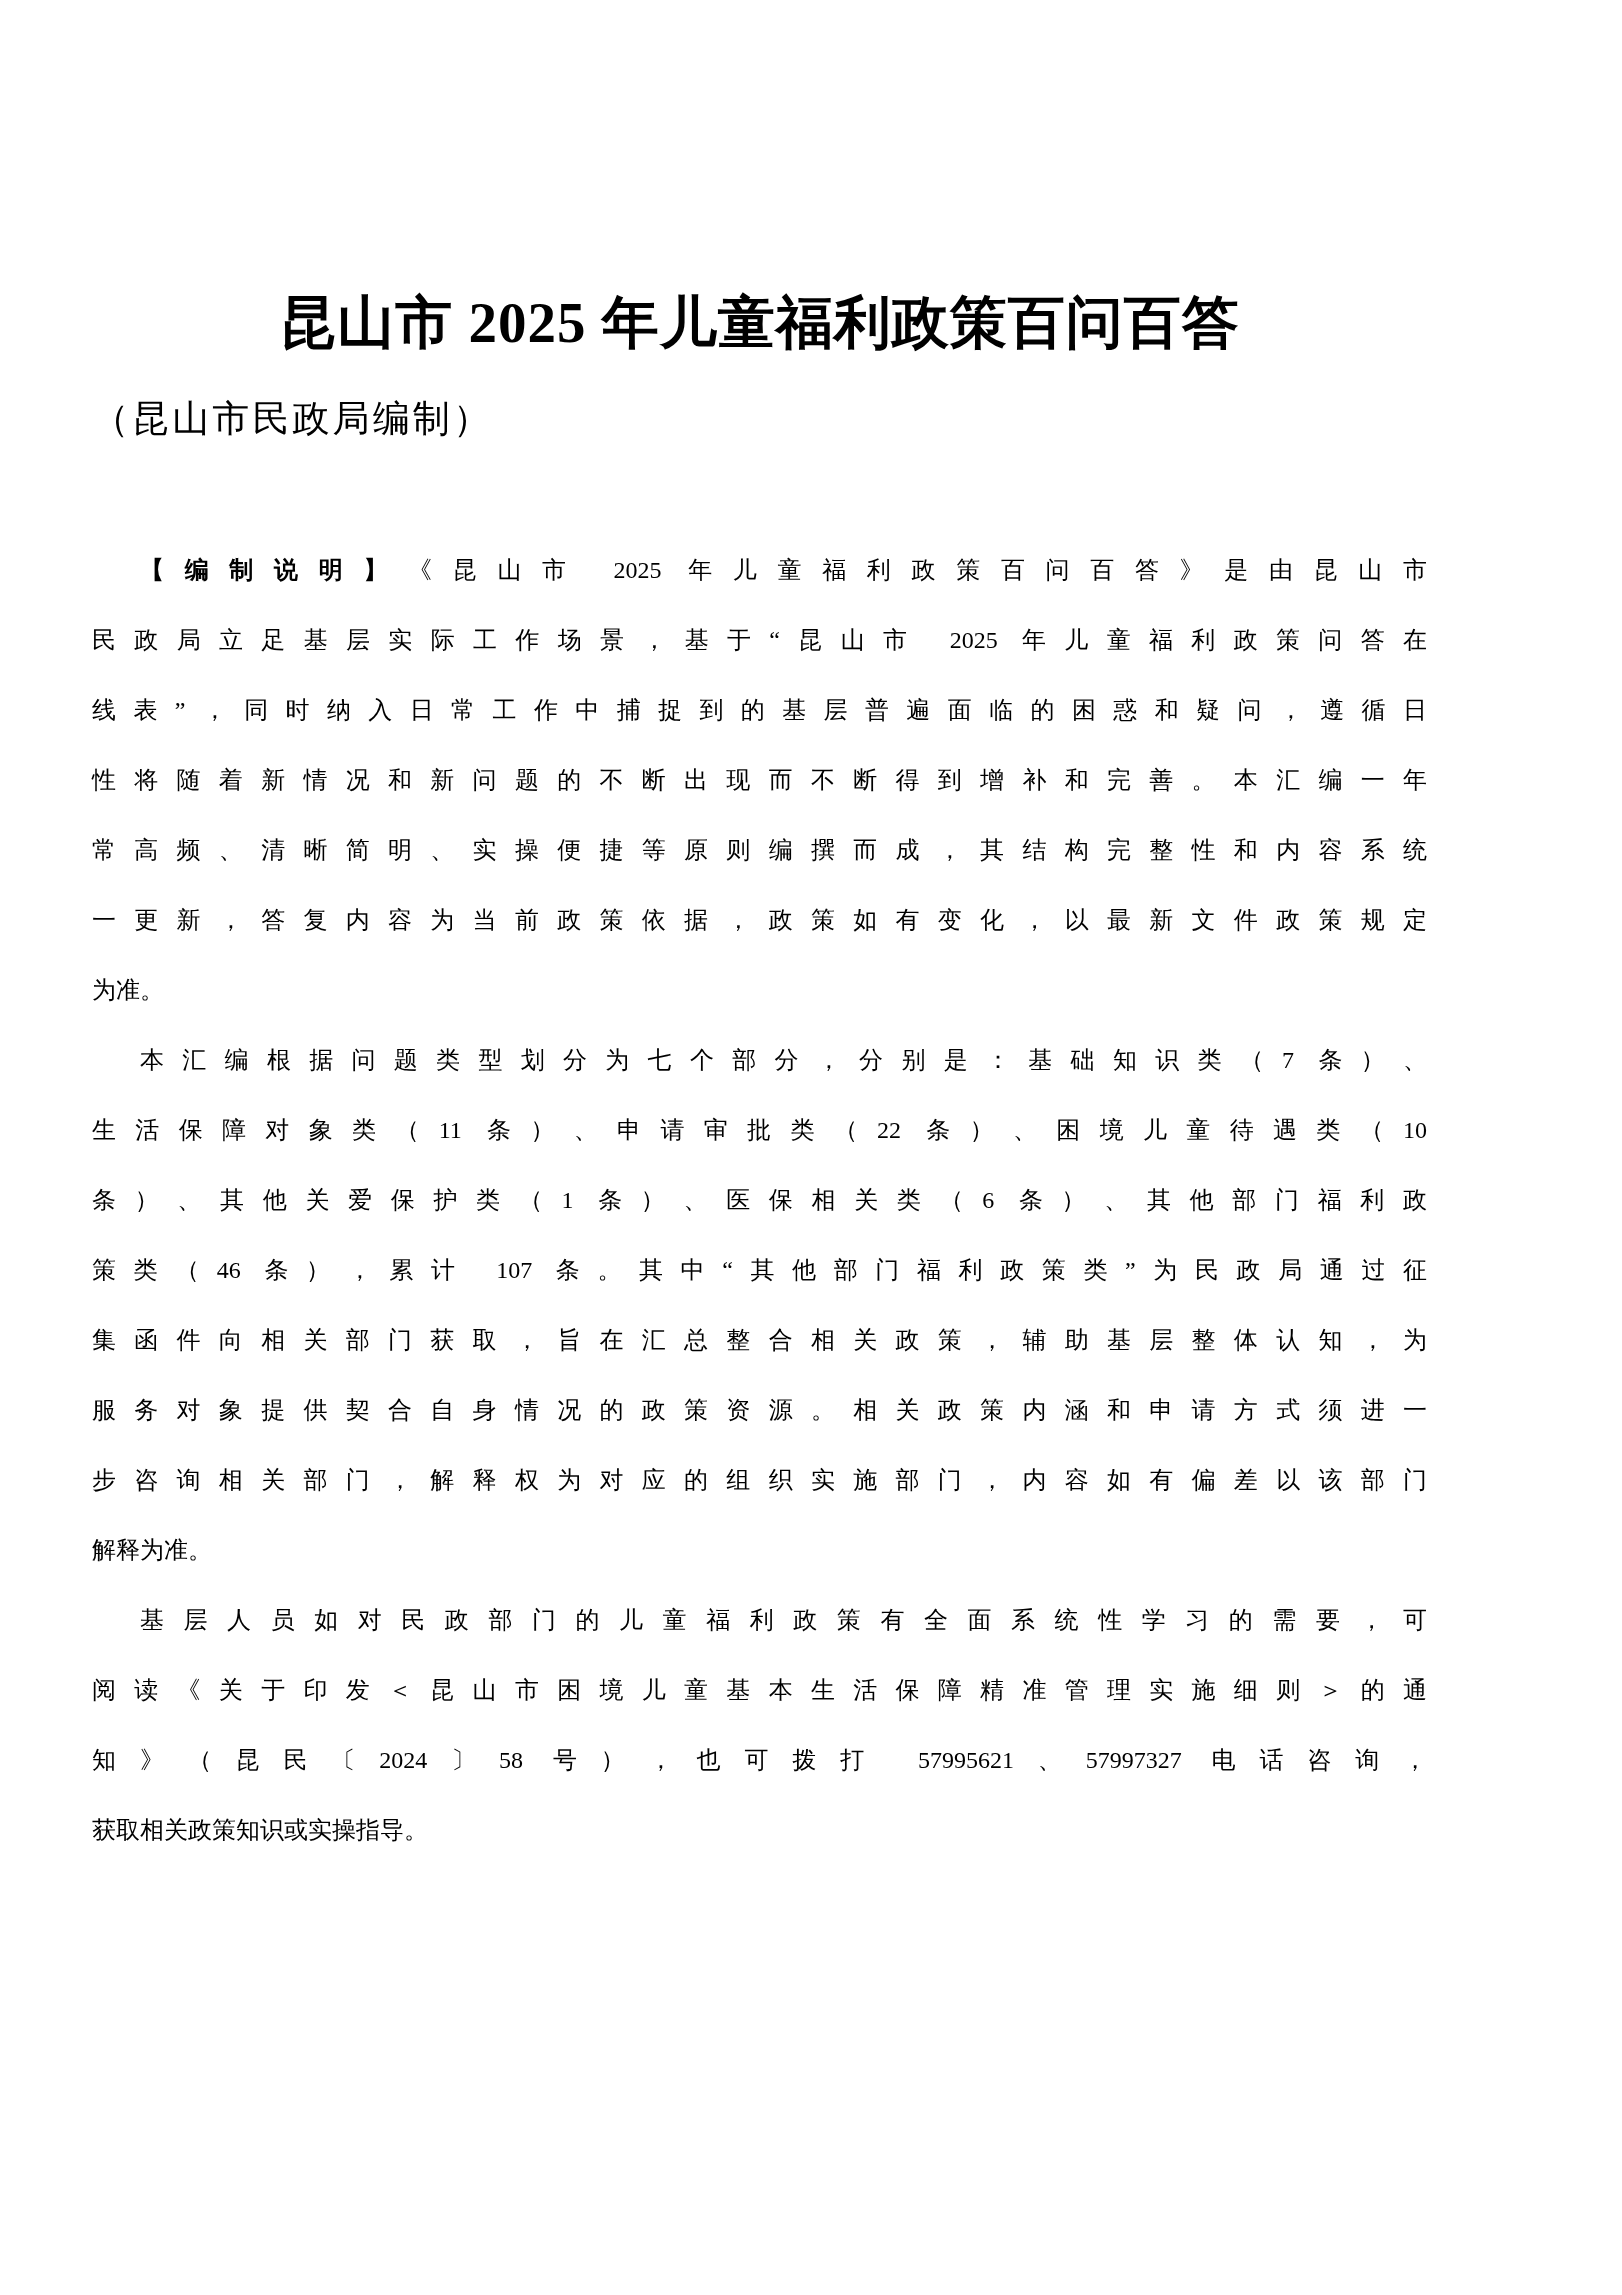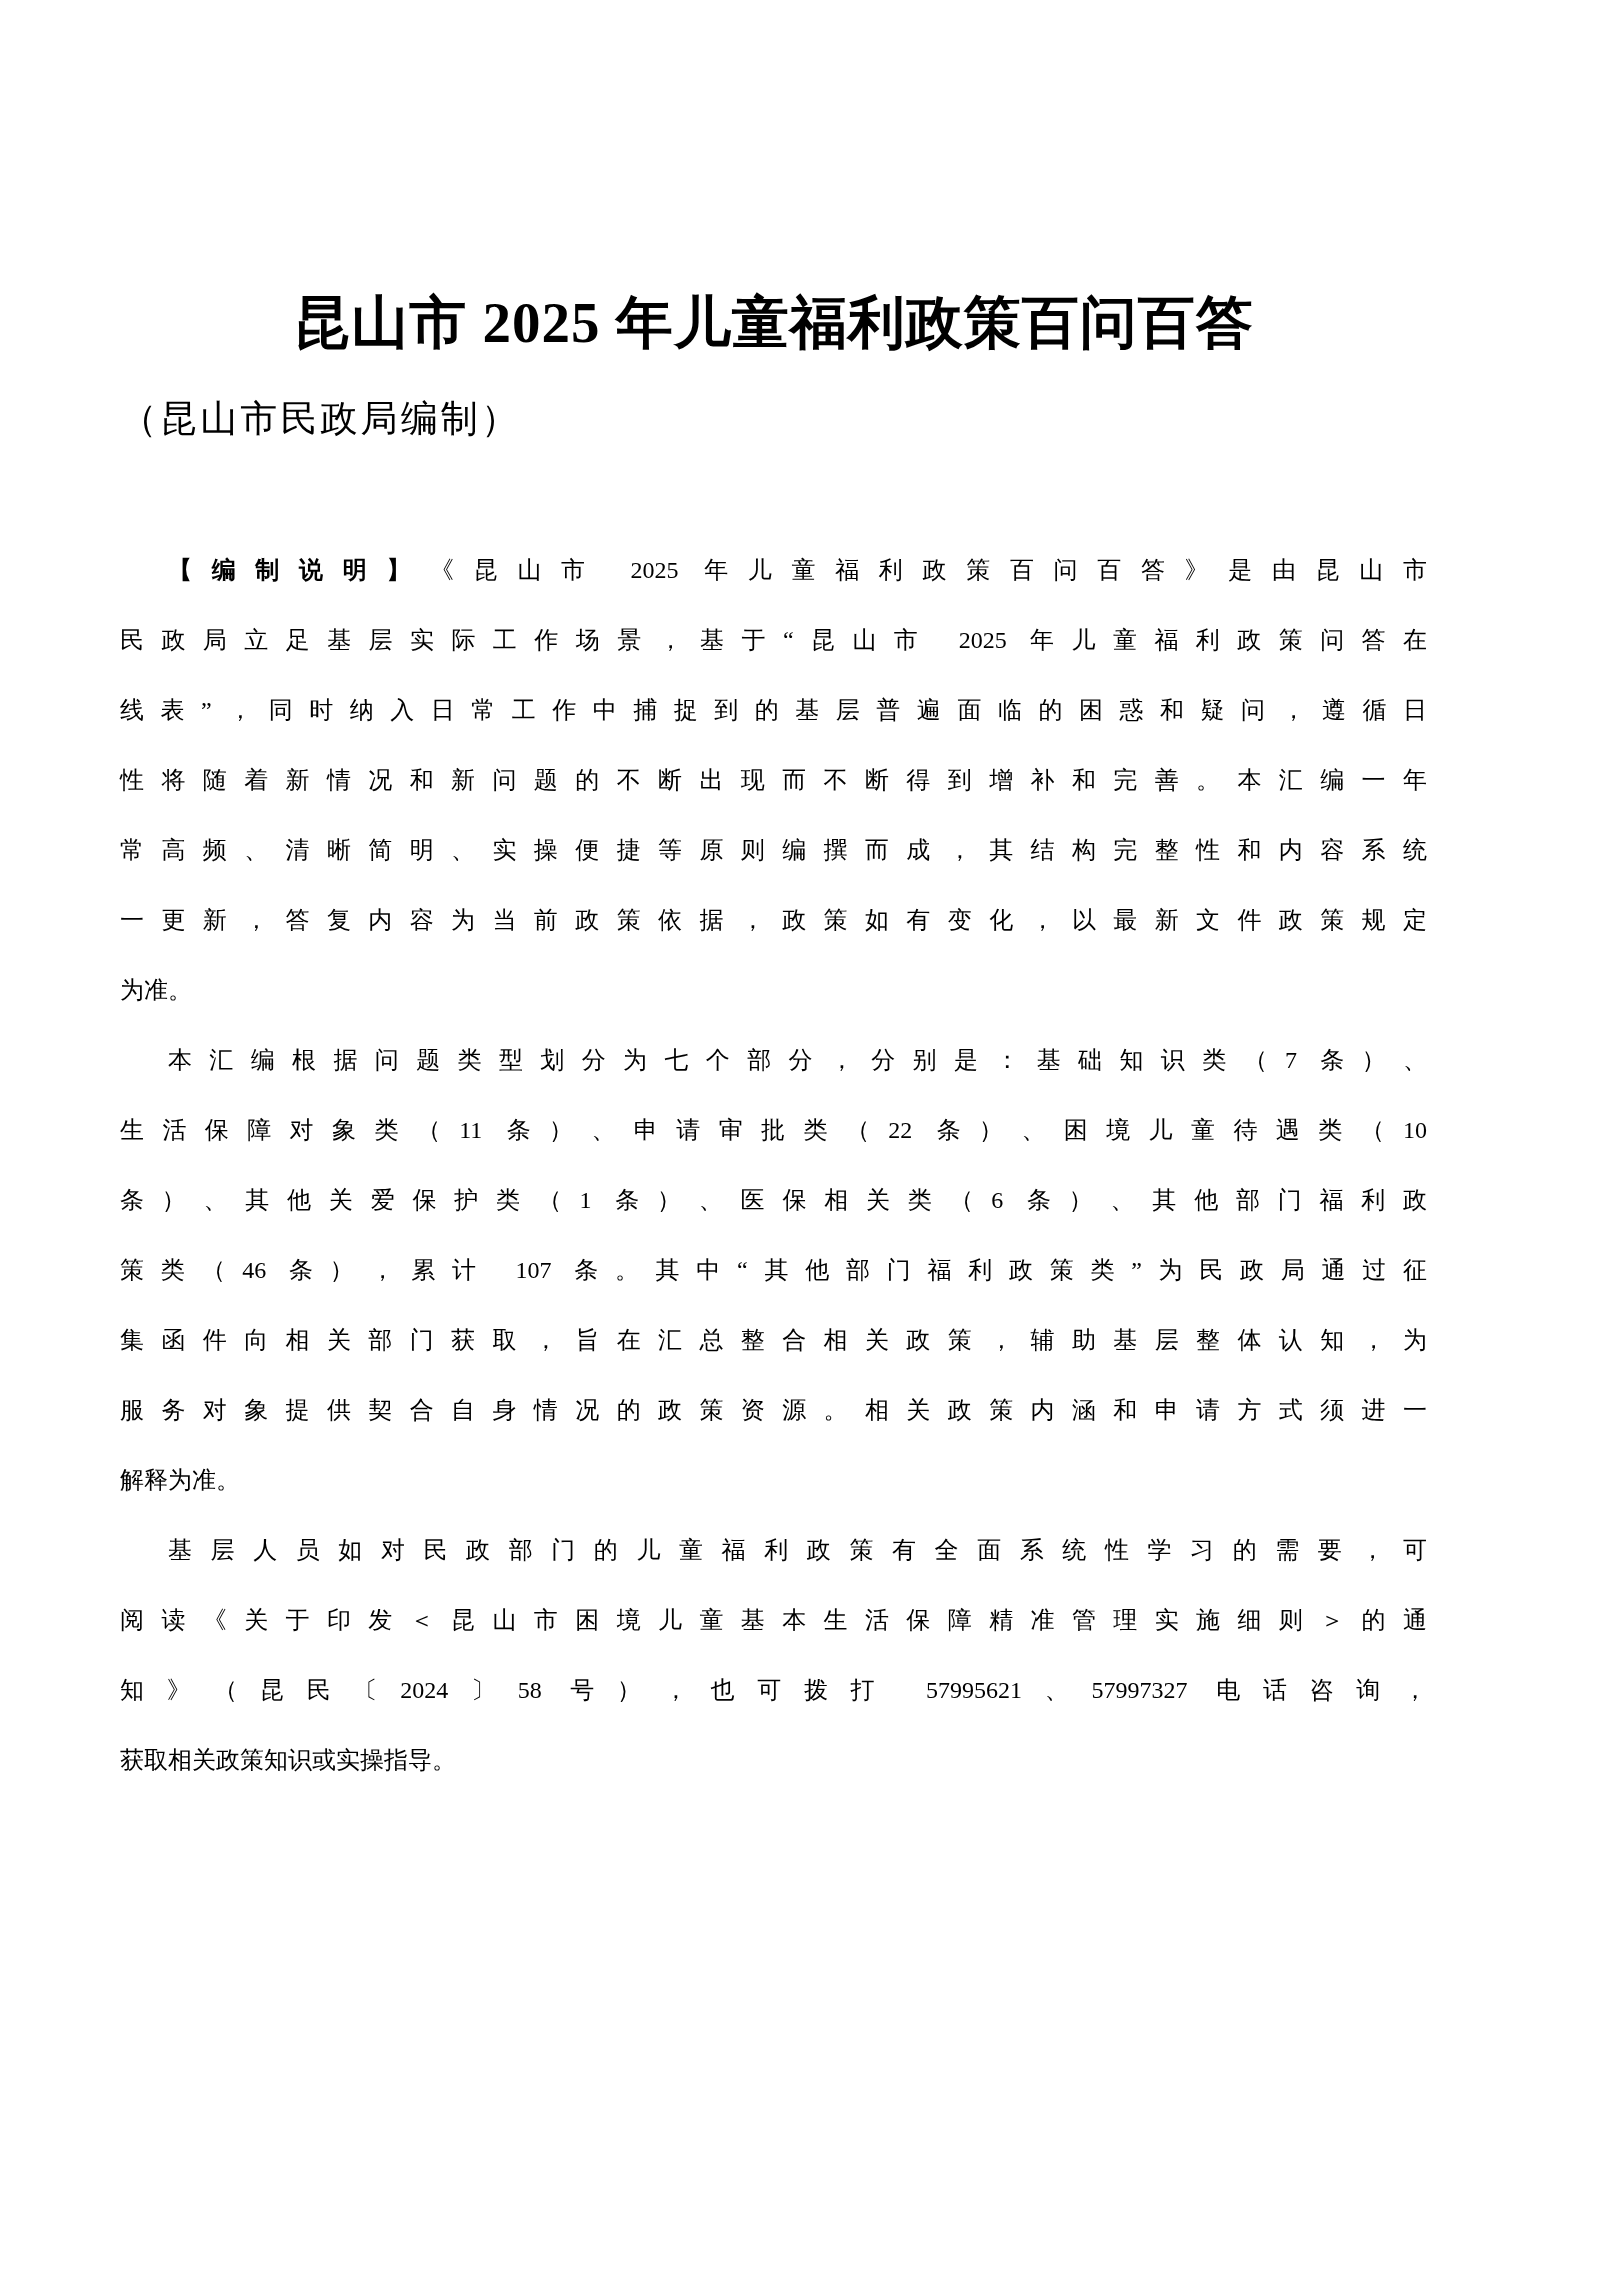--- a/index.html
+++ b/index.html
@@ -5,21 +5,21 @@
   html, body { margin: 0; padding: 0; background: #ffffff; }
   .page {
     position: relative;
     width: 1623px;
     height: 2295px;
     background: #ffffff;
     color: #000000;
     font-family: "Liberation Serif", "DejaVu Serif", serif;
     overflow: hidden;
     box-sizing: border-box;
-    padding: 284px 196px 0 120px;
+    padding: 284px 196px 0 92px;
   }
   .doc-title {
     margin: 0;
     text-align: center;
     font-size: 57px;
     line-height: 77px;
     font-weight: 700;
     letter-spacing: 1px;
     white-space: nowrap;
   }
@@ -69,20 +69,21 @@
       <div class="line last">为准。</div>
     </div>
 
     <div>
       <div class="line first">本汇编根据问题类型划分为七个部分，分别是：基础知识类（7 条）、</div>
       <div class="line">生活保障对象类（11 条）、申请审批类（22 条）、困境儿童待遇类（10</div>
       <div class="line">条）、其他关爱保护类（1 条）、医保相关类（6 条）、其他部门福利政</div>
       <div class="line">策类（46 条），累计 107 条。其中“其他部门福利政策类”为民政局通过征</div>
       <div class="line">集函件向相关部门获取，旨在汇总整合相关政策，辅助基层整体认知，为</div>
       <div class="line">服务对象提供契合自身情况的政策资源。相关政策内涵和申请方式须进一</div>
+      <div class="line">步咨询相关部门，解释权为对应的组织实施部门，内容如有偏差以该部门</div>
       <div class="line last">解释为准。</div>
     </div>
 
     <div>
       <div class="line first">基层人员如对民政部门的儿童福利政策有全面系统性学习的需要，可</div>
       <div class="line">阅读《关于印发＜昆山市困境儿童基本生活保障精准管理实施细则＞的通</div>
       <div class="line">知》（昆民〔2024〕58 号），也可拨打 57995621、57997327 电话咨询，</div>
       <div class="line last">获取相关政策知识或实操指导。</div>
     </div>
 

